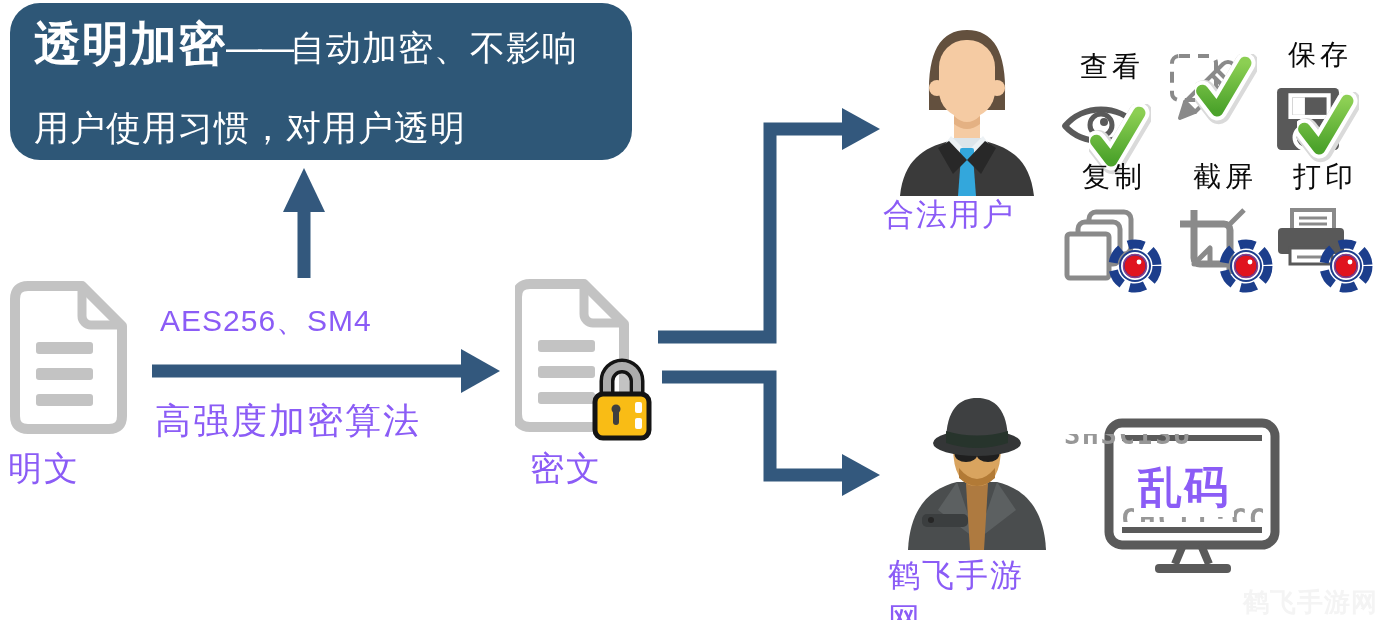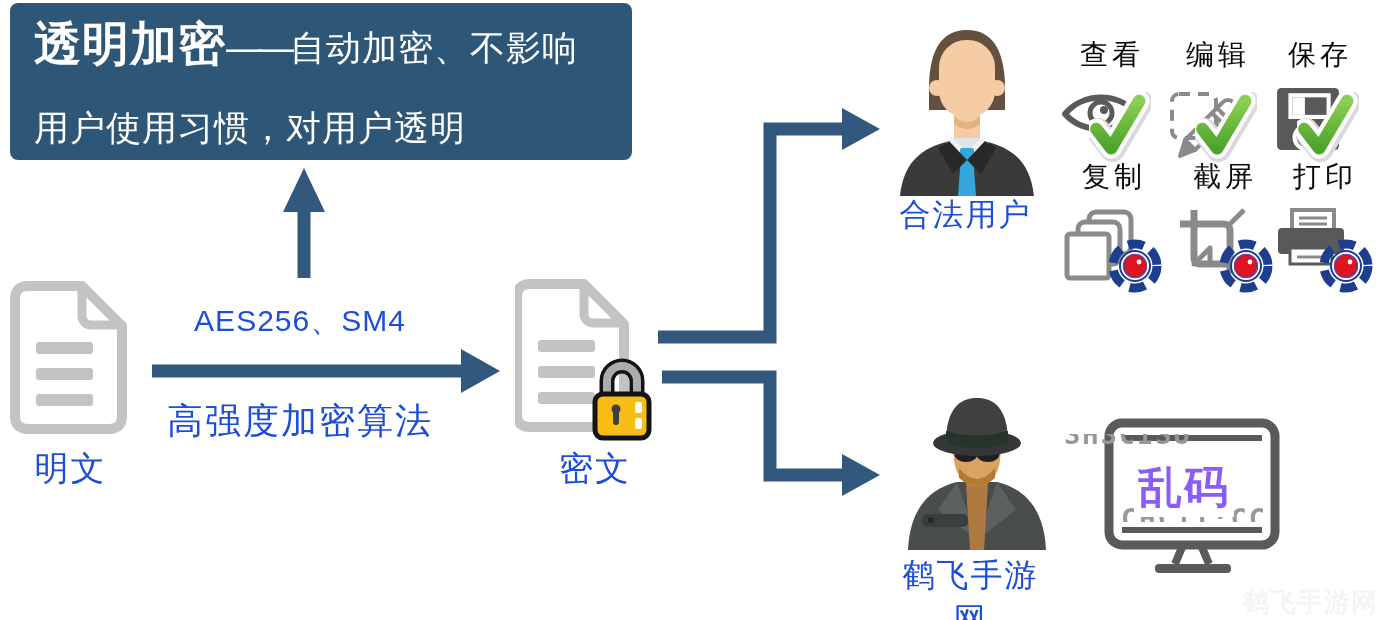--- a/index.html
+++ b/index.html
@@ -3,32 +3,32 @@
 <meta charset="utf-8">
 <style>
   html,body{margin:0;padding:0;background:#fff;}
   .canvas{
     position:relative;width:1380px;height:620px;background:#fff;overflow:hidden;
     font-family:"Liberation Sans","DejaVu Sans",sans-serif;color:#111;
   }
   .abs{position:absolute;}
   
   .banner{
-    left:10px;top:3px;width:598px;height:147px;background:#2E5777;border-radius:8px;
+    left:10px;top:3px;width:598px;height:147px;background:#2E5777;border-radius:30px;
     color:#fff;padding:10px 0 0 24px;box-sizing:content-box;
   }
   .banner-line1{white-space:nowrap;line-height:62px;}
   .banner-title{font-size:47px;font-weight:bold;letter-spacing:1px;}
   .banner-dash{font-size:36px;letter-spacing:-4px;}
   .banner-sub{font-size:35px;letter-spacing:1px;}
   .banner-line2{font-size:35px;letter-spacing:1px;line-height:52px;margin-top:16px;}
   
   .arrow-layer{left:0;top:0;pointer-events:none;}
   
-  .lbl{position:absolute;text-align:center;color:#1d4ed8;letter-spacing:2px;}
+  .lbl{position:absolute;color:#8b5cf6;letter-spacing:2px;}
   .lbl-plain{left:8px;top:446px;width:125px;font-size:34px;}
   .lbl-cipher{left:530px;top:446px;width:130px;font-size:34px;}
   .lbl-algo1{left:160px;top:301px;width:280px;font-size:30px;letter-spacing:1px;}
   .lbl-algo2{left:155px;top:397px;width:290px;font-size:36px;}
   .lbl-legit{left:883px;top:194px;width:165px;font-size:31px;}
   .lbl-illegit{left:888px;top:554px;width:165px;font-size:32px;}
   
   .perm-cell{position:absolute;width:106px;text-align:center;}
   .perm-label{font-size:28px;letter-spacing:4px;color:#0a0a0a;}
   .perm-iconbox{position:relative;height:92px;margin-top:8px;}
@@ -145,38 +145,37 @@
 
   <svg width="0" height="0" style="position:absolute" aria-hidden="true">
     <defs>
       <linearGradient id="gGreen" x1="0" y1="0" x2="0" y2="1">
         <stop offset="0" stop-color="#8CCF53"></stop>
           <stop offset="1" stop-color="#4CA32B"></stop>
       </linearGradient>
     </defs>
   </svg>
 
-  <div class="perm-cell" style="left:1059px;top:36px;">
+  <div class="perm-cell" style="left:1059px;top:48px;">
     <div class="perm-label">查看</div>
     <div class="perm-iconbox">
       <svg class="icon-main" width="80" height="54" viewBox="0 0 80 52">
         <path d="M4 27 C22 5 58 5 76 27 C58 47 22 47 4 27 Z" fill="none" stroke="#5a5a5a" stroke-width="6" stroke-linejoin="round"></path>
         <circle cx="40" cy="26" r="11" fill="none" stroke="#5a5a5a" stroke-width="5"></circle>
         <circle cx="43" cy="23" r="4" fill="#5a5a5a"></circle>
       </svg>
       <svg class="check-overlay" width="62" height="74" viewBox="0 0 42 48">
         <path d="M6 25 L16 38 L35 6" fill="none" stroke="#DADADA" stroke-width="17" stroke-linecap="round" stroke-linejoin="round"></path>
         <path d="M5 24 L15 37 L34 5" fill="none" stroke="#FFFFFF" stroke-width="14" stroke-linecap="round" stroke-linejoin="round"></path>
         <path d="M5 24 L15 37 L34 5" fill="none" stroke="url(#gGreen)" stroke-width="8.5" stroke-linecap="round" stroke-linejoin="round"></path>
       </svg>
     </div>
   </div>
 
   <div class="perm-cell" style="left:1165px;top:36px;">
-    <div class="perm-label">编辑</div>
     <div class="perm-iconbox">
       <svg class="icon-main" width="76" height="80" viewBox="0 0 76 80">
         <rect x="5" y="8" width="44" height="44" rx="7" fill="none" stroke="#8a8a8a" stroke-width="4" stroke-dasharray="11 8"></rect>
         <g fill="none" stroke="#8a8a8a" stroke-width="4" stroke-linejoin="round">
           <path d="M13 70 L18 54 L28 64 Z" fill="#8a8a8a"></path>
           <path d="M18 54 L50 22 L60 32 L28 64 Z"></path>
           <path d="M50 22 L56 16 A7 7 0 0 1 66 26 L60 32"></path>
           <line x1="45" y1="27" x2="55" y2="37"></line>
         </g>
       </svg>

